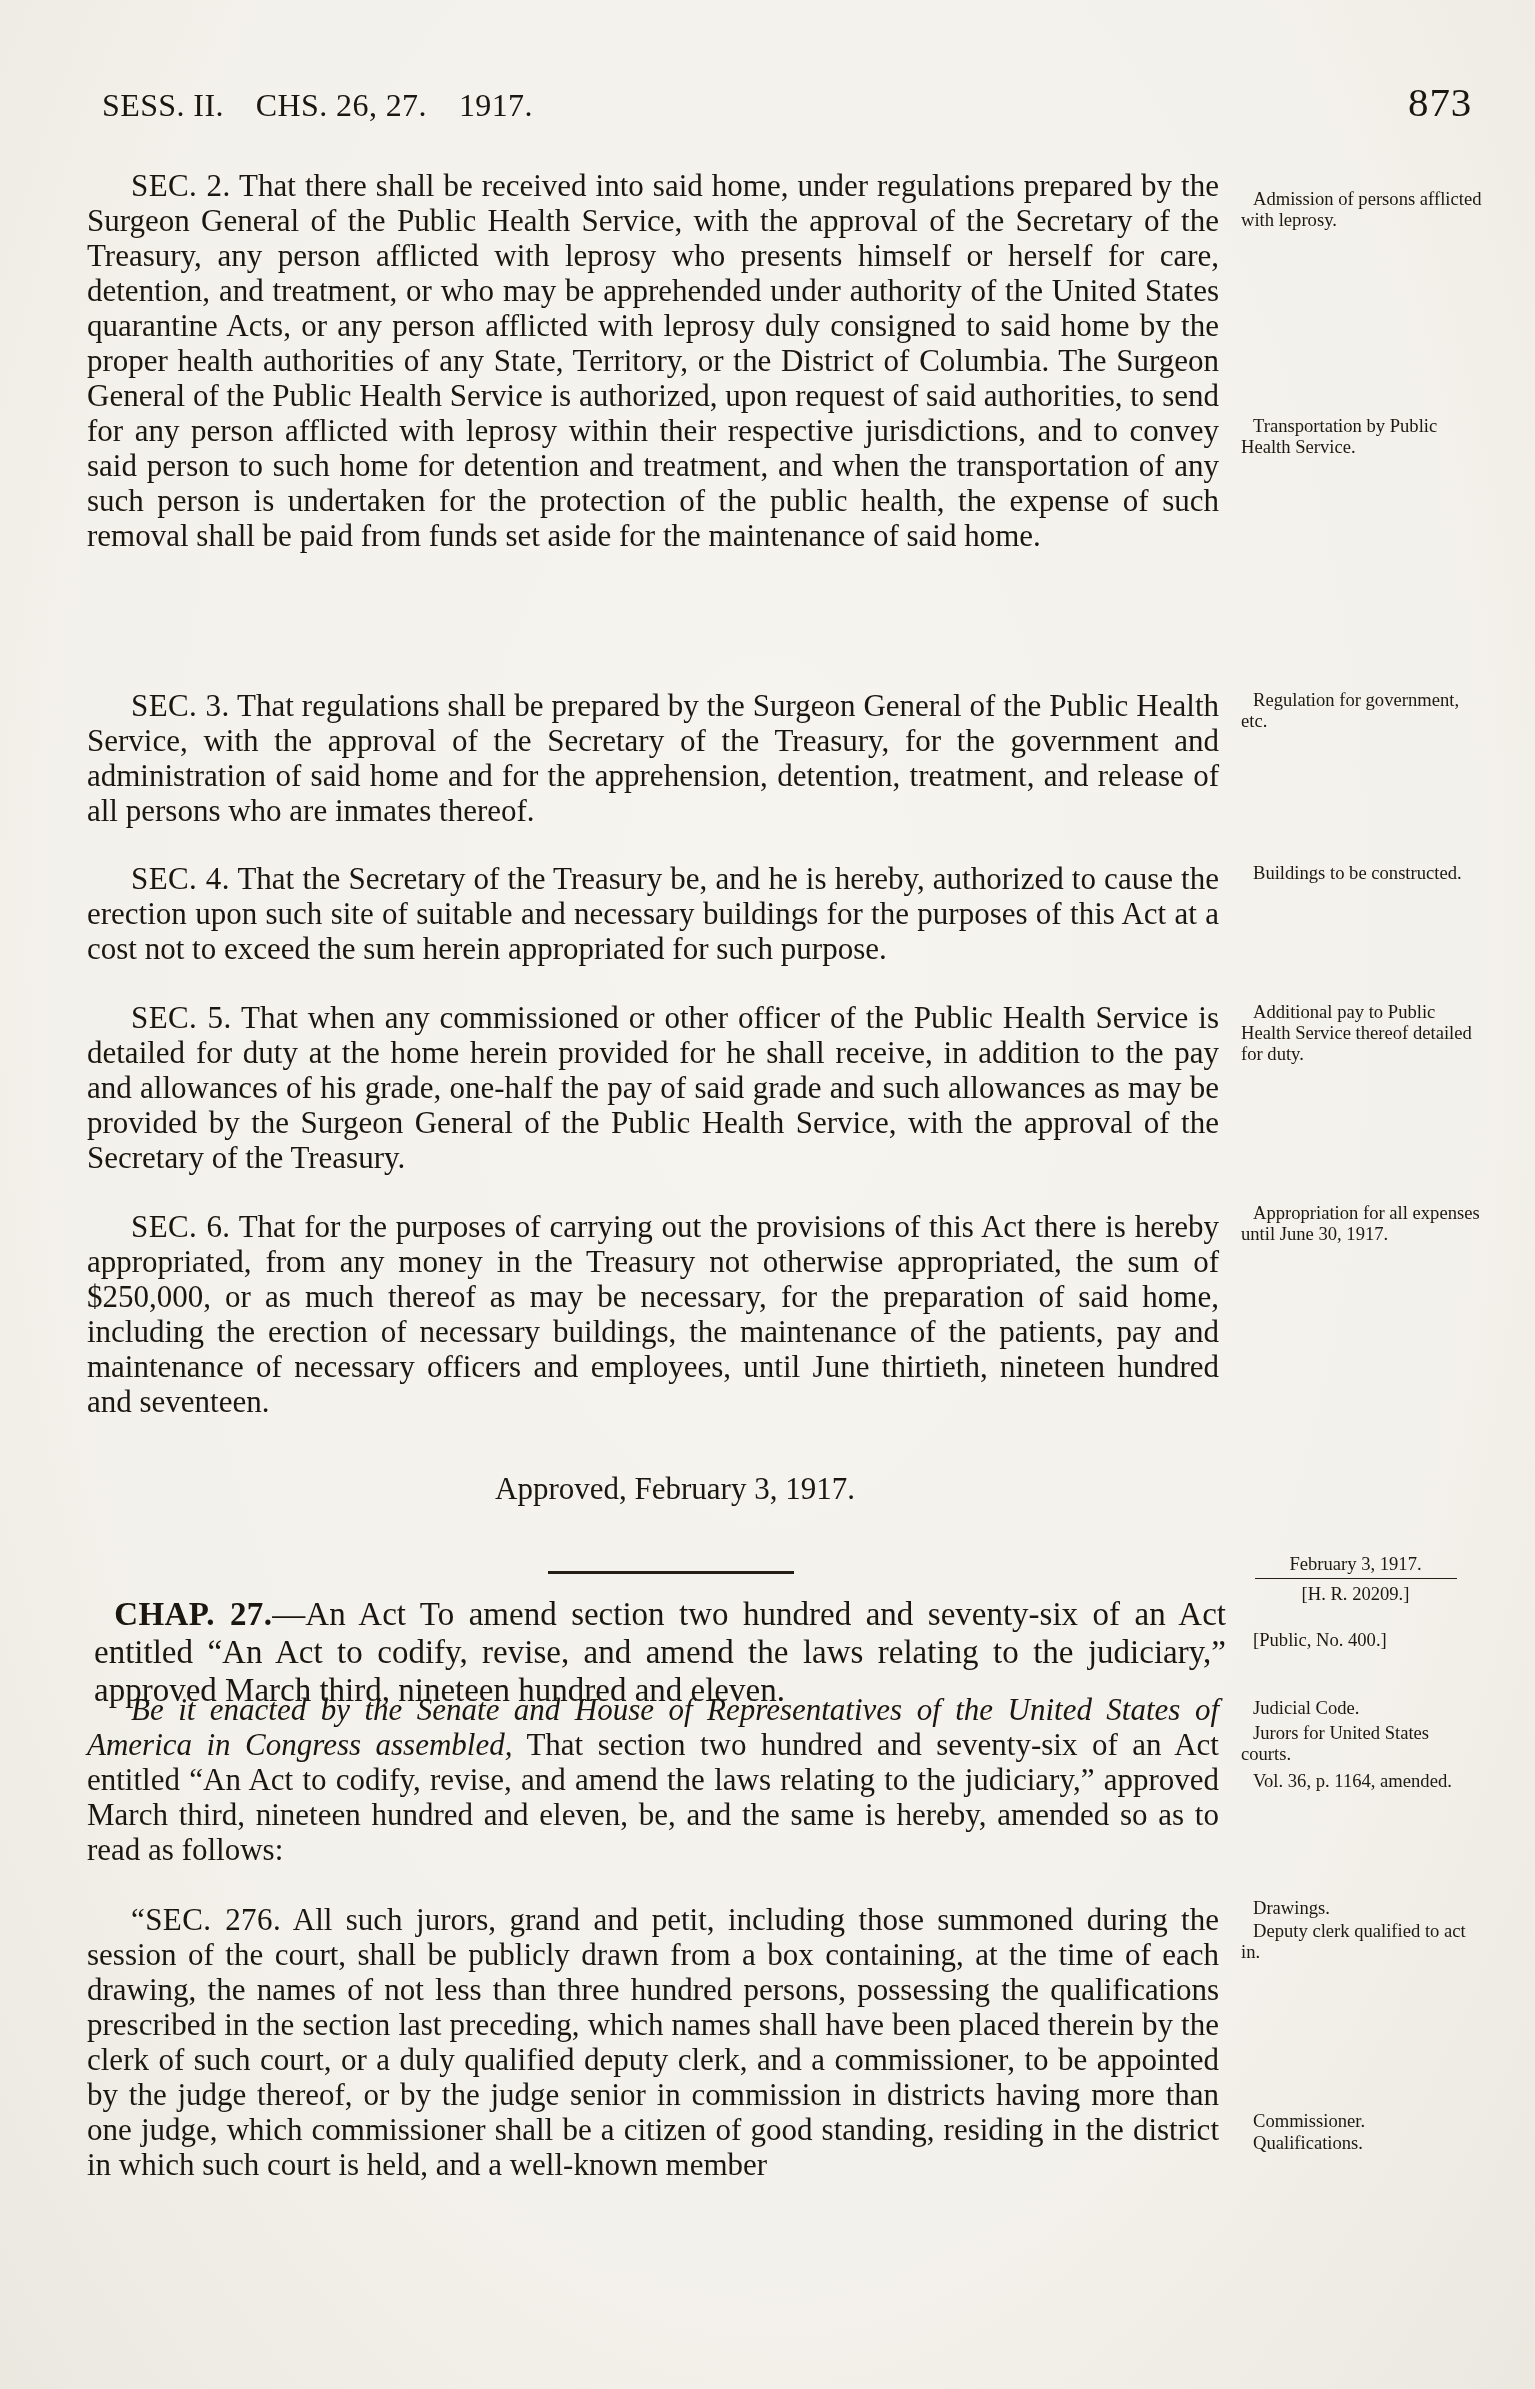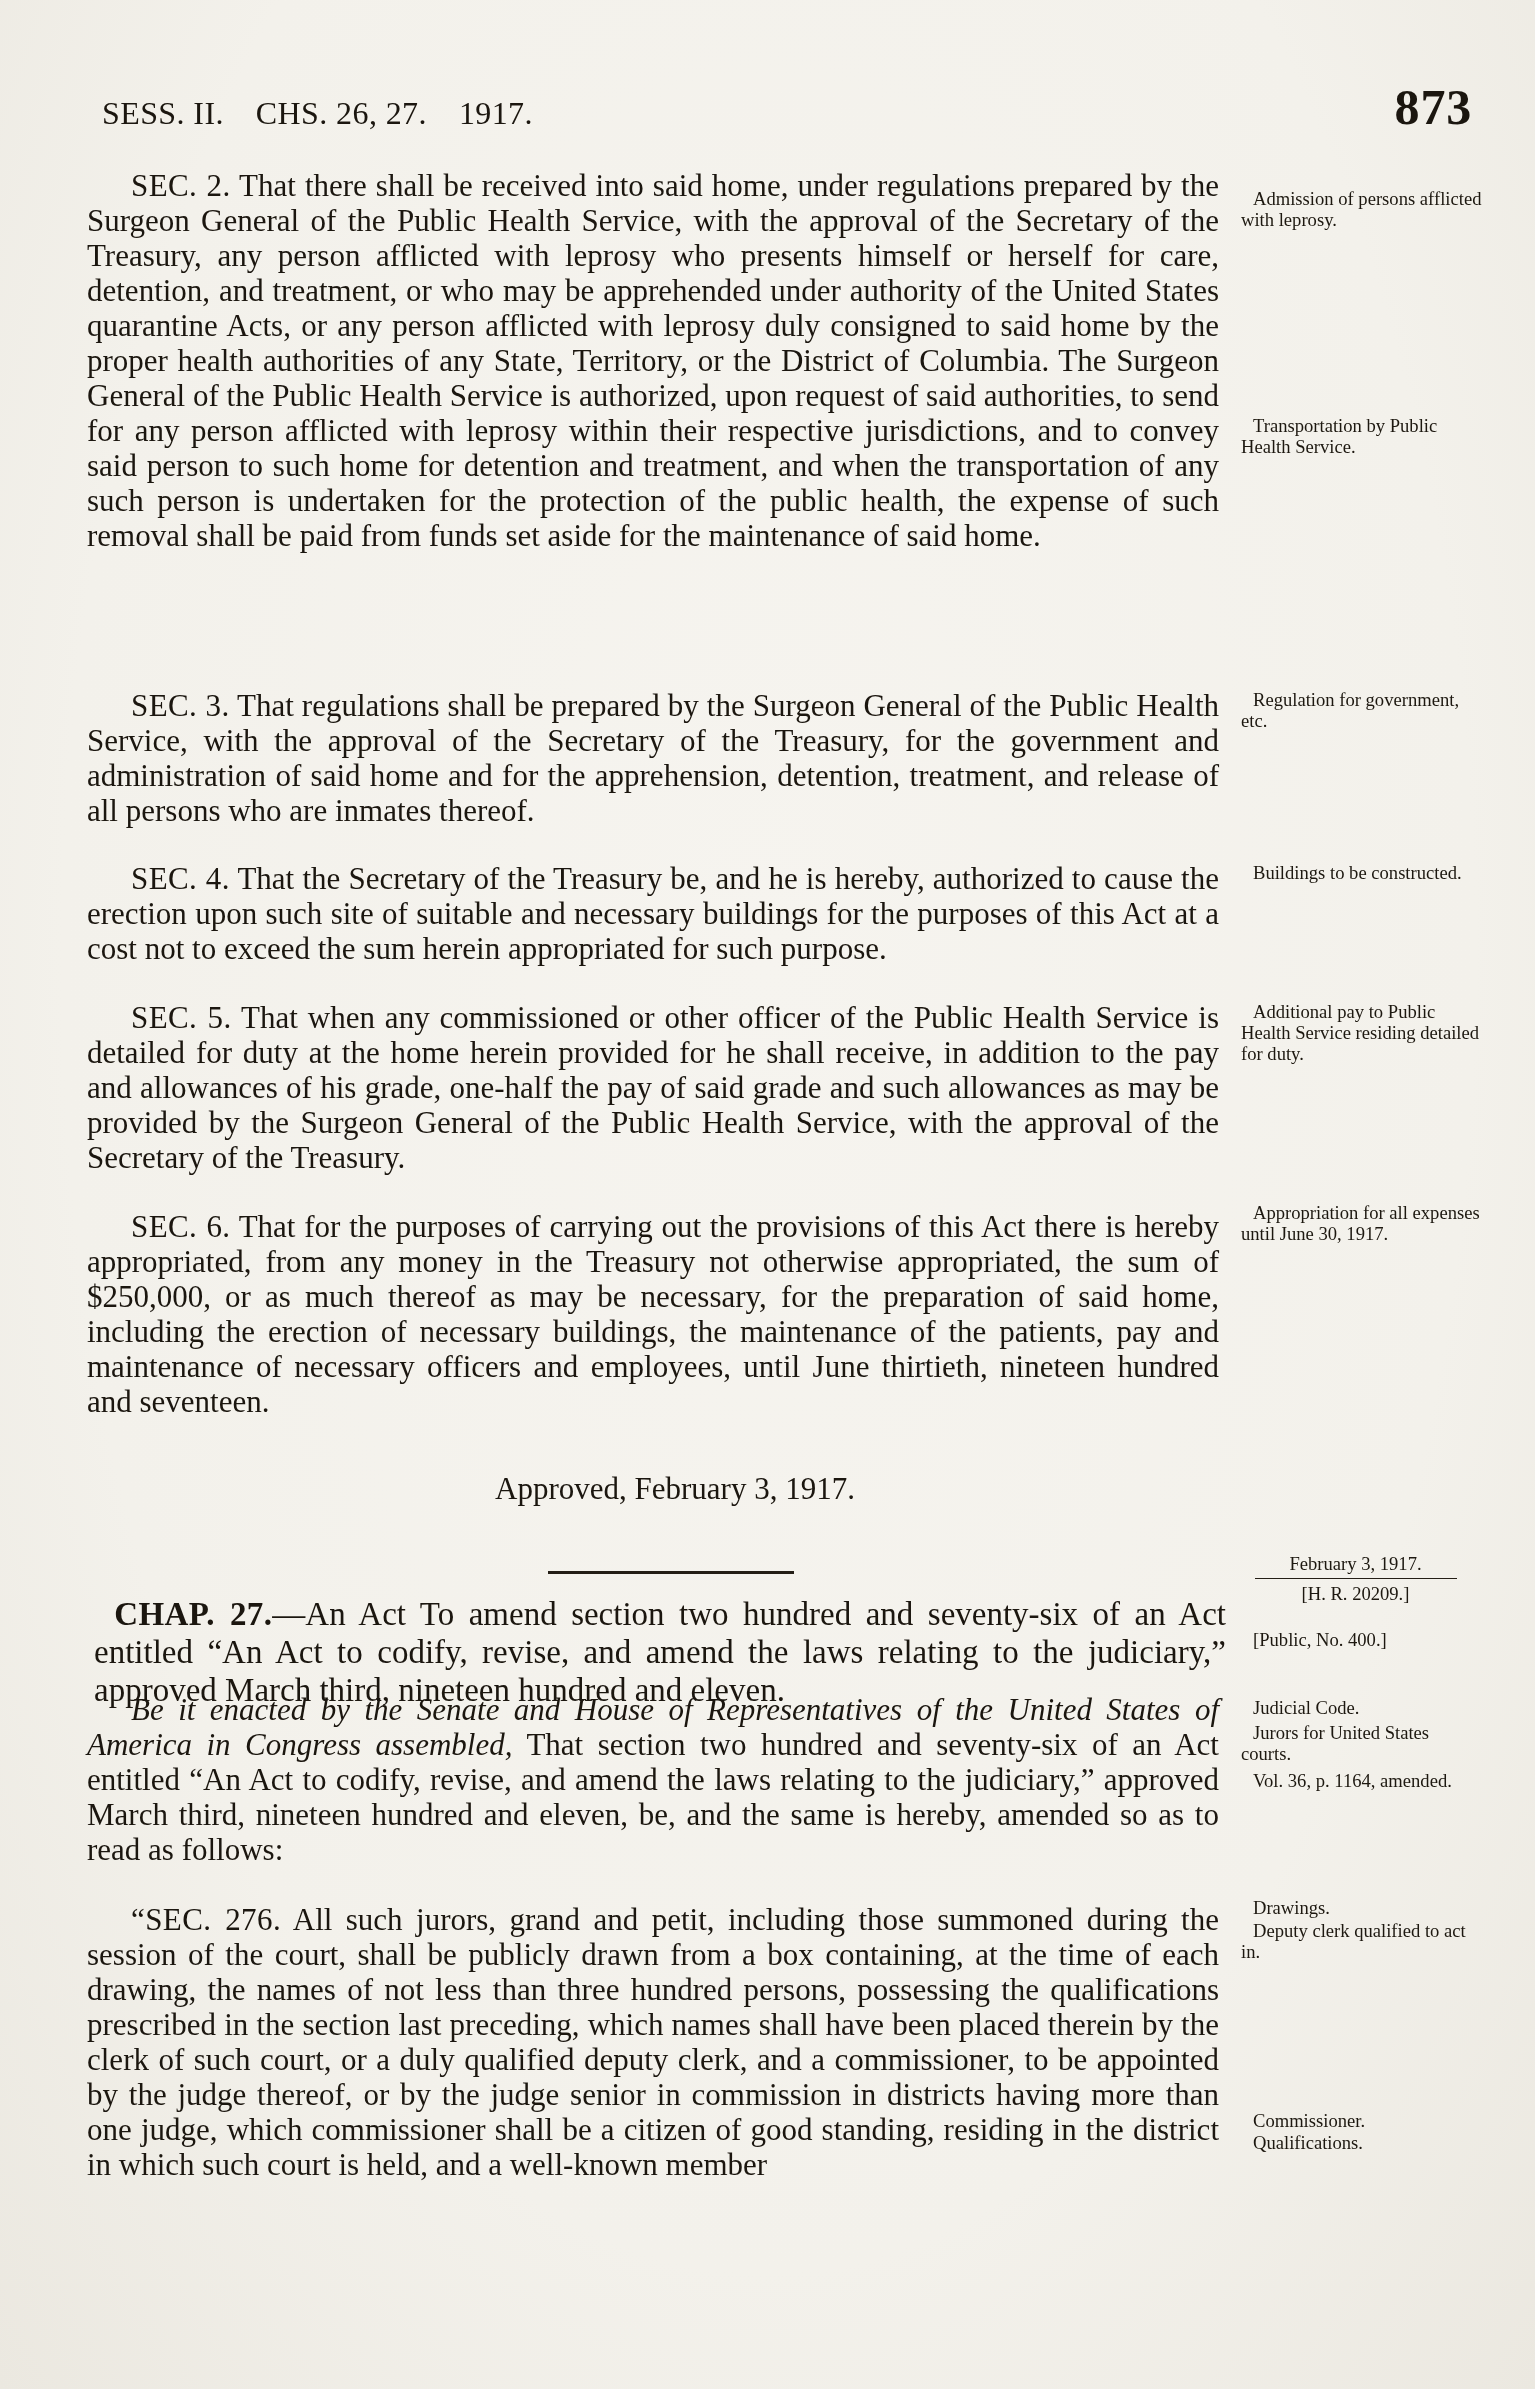--- a/index.html
+++ b/index.html
@@ -18,21 +18,21 @@
   
   .running-header {
     position: absolute;
     top: 78px; left: 102px; width: 1370px;
     display: flex; align-items: baseline;
     font-size: 32px; letter-spacing: 0.4px; white-space: nowrap;
   }
   .running-header .seg { margin-right: 32px; }
   .page-number {
     margin-left: auto;
-    font-size: 50px; font-weight: 700; letter-spacing: 0.8px; text-align: center;
+    font-size: 41px; font-weight: 400; letter-spacing: 0.8px; text-align: center;
   }
 
   
   .main-col { position: absolute; left: 87px; top: 0; width: 1132px; }
   .para {
     position: absolute; left: 0; width: 100%;
     margin: 0;
     font-size: 31px; line-height: 35px;
     text-align: justify; text-indent: 44px;
   }
@@ -99,21 +99,21 @@
 
     <p class="para" style="top:1902px"><span class="sec-label">“SEC. 276.</span> <span>All such jurors, grand and petit, including those summoned during the session of the court, shall be publicly drawn from a box containing, at the time of each drawing, the names of not less than three hundred persons, possessing the qualifications prescribed in the section last preceding, which names shall have been placed therein by the clerk of such court, or a duly qualified deputy clerk, and a commissioner, to be appointed by the judge thereof, or by the judge senior in commission in districts having more than one judge, which commissioner shall be a citizen of good standing, residing in the district in which such court is held, and a well-known member</span></p>
 
   </main>
 
   <aside>
     <div class="note" style="top:188px">Admission of persons afflicted with leprosy.</div>
     <div class="note" style="top:415px">Transportation by Public Health Service.</div>
     <div class="note" style="top:689px">Regulation for government, etc.</div>
     <div class="note" style="top:862px">Buildings to be constructed.</div>
-    <div class="note" style="top:1001px">Additional pay to Public Health Service residing detailed for duty.</div>
+    <div class="note" style="top:1001px">Additional pay to Public Health Service thereof detailed for duty.</div>
     <div class="note" style="top:1202px">Appropriation for all expenses until June 30, 1917.</div>
 
     <div class="note date-block" style="top:1553px">
       <div>February 3, 1917.</div>
       <div class="note-rule"></div>
       <div>[H. R. 20209.]</div>
     </div>
 
     <div class="note" style="top:1629px">[Public, No. 400.]</div>
     <div class="note" style="top:1697px">Judicial Code.</div>

